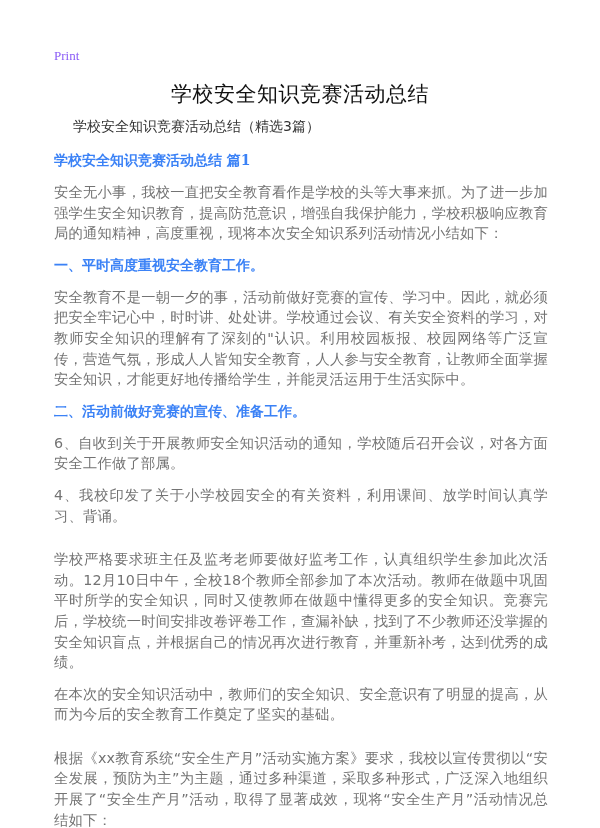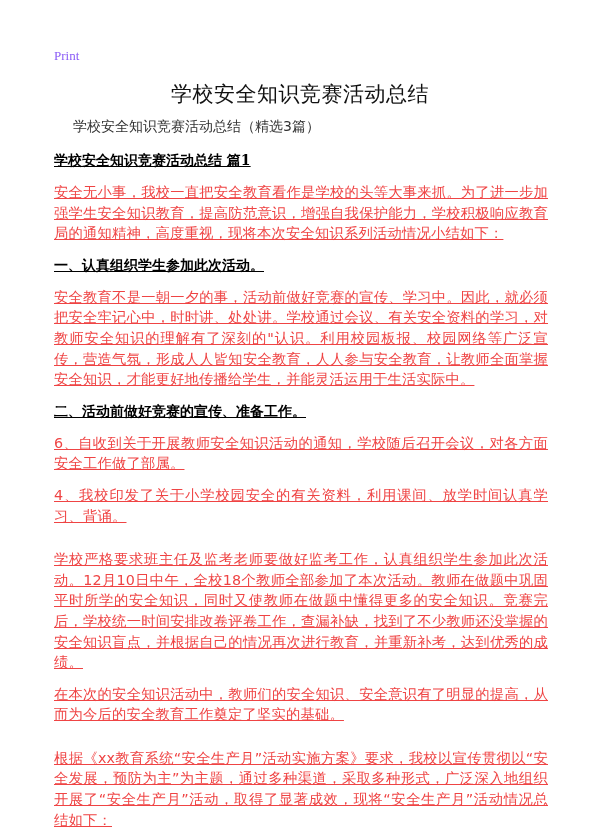--- a/index.html
+++ b/index.html
@@ -4,40 +4,40 @@
 <style>
   html, body { margin:0; padding:0; background:#ffffff; }
   body { width:600px; height:828px; overflow:hidden; position:relative;
          font-family: "DejaVu Sans", "Liberation Sans", sans-serif; color:#1a1a1a; }
   .print { position:absolute; left:54px; top:48px; font-family:Liberation Serif, serif;
            font-size:13px; color:#8b5cf6; }
   .title { position:absolute; left:0; width:600px; top:80px; text-align:center;
            font-size:21px; color:#111; letter-spacing:0.5px; }
   .subtitle { position:absolute; left:54px; top:118px; font-size:14px; color:#333;margin-left:19px; }
   .flow { position:absolute; left:54px; top:150px; width:494px; }
-  .h { font-weight:bold; font-size:14px; color:#000000; margin:0; line-height:20px;
-       font-family:"DejaVu Serif","Liberation Serif",serif;text-decoration:underline; }
-  .p { font-size:14.3px; line-height:20.6px; margin:0; color:#ef4444; text-align:justify; letter-spacing:0.2px;text-decoration:underline; }
+  .h { font-weight:bold; font-size:14px; color:#3b82f6; margin:0; line-height:20px;
+       font-family:"DejaVu Serif","Liberation Serif",serif; }
+  .p { font-size:14.3px; line-height:20.6px; margin:0; color:#737373; text-align:justify; letter-spacing:0.2px; }
   .gap-h { height:12px; }
   .gap-p { height:11px; }
 </style>
 </head>
 <body>
 
 <div class="print">Print</div>
 <div class="title">学校安全知识竞赛活动总结</div>
 <div class="subtitle">学校安全知识竞赛活动总结（精选3篇）</div>
 
 <div class="flow">
   <h2 class="h">学校安全知识竞赛活动总结 篇1</h2>
   <div class="gap-h"></div>
   <p class="p">安全无小事，我校一直把安全教育看作是学校的头等大事来抓。为了进一步加强学生安全知识教育，提高防范意识，增强自我保护能力，学校积极响应教育局的通知精神，高度重视，现将本次安全知识系列活动情况小结如下：</p>
   <div class="gap-p"></div>
 
-  <h3 class="h">一、认真组织学生参加此次活动。</h3>
+  <h3 class="h">一、平时高度重视安全教育工作。</h3>
   <div class="gap-h"></div>
   <p class="p">安全教育不是一朝一夕的事，活动前做好竞赛的宣传、学习中。因此，就必须把安全牢记心中，时时讲、处处讲。学校通过会议、有关安全资料的学习，对教师安全知识的理解有了深刻的"认识。利用校园板报、校园网络等广泛宣传，营造气氛，形成人人皆知安全教育，人人参与安全教育，让教师全面掌握安全知识，才能更好地传播给学生，并能灵活运用于生活实际中。</p>
   <div class="gap-p"></div>
 
   <h3 class="h">二、活动前做好竞赛的宣传、准备工作。</h3>
   <div class="gap-h"></div>
   <p class="p">6、自收到关于开展教师安全知识活动的通知，学校随后召开会议，对各方面安全工作做了部属。</p>
   <div class="gap-p"></div>
   <p class="p">4、我校印发了关于小学校园安全的有关资料，利用课间、放学时间认真学习、背诵。</p>
   <div class="gap-p"></div>

